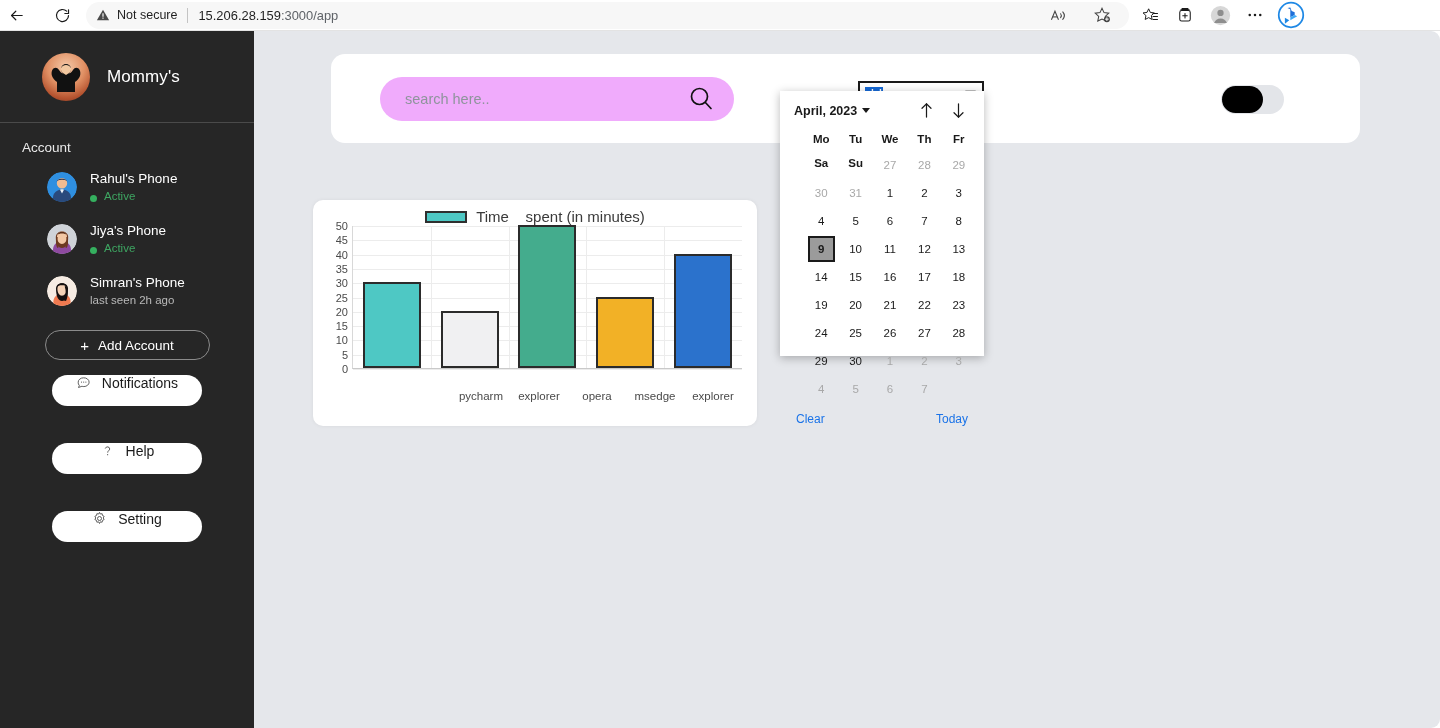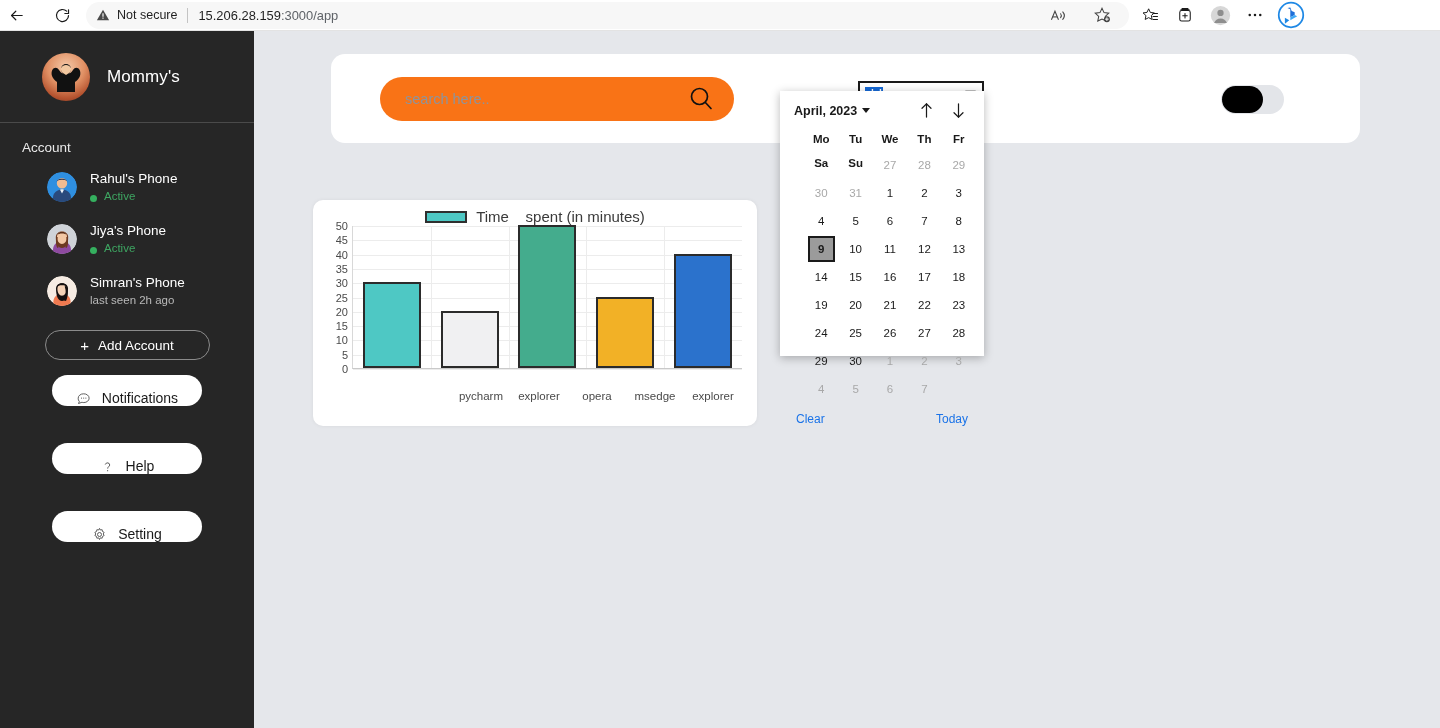--- a/index.html
+++ b/index.html
@@ -59,20 +59,21 @@
     width: 28px; height: 28px; border-radius: 50%;
     display:flex; align-items:center; justify-content:center;
     margin-left: 2px;
   }
 
   
   .app {
     position: absolute; left: 0; top: 31px;
     width: 1440px; height: 697px;
     background: #e5e7eb;
+    border-radius: 9px;
   }
 
   
   .sidebar {
     position: absolute; left: 0; top: 0;
     width: 254px; height: 697px;
     background: #262626;
     color: #ffffff;
   }
   .brand {
@@ -135,21 +136,21 @@
     display: flex; align-items: center; justify-content: center;
     gap: 9px; cursor: pointer;
   }
   .add-account .plus { font-size: 15px; line-height: 1; }
 
   .general-label {
     font-size: 13.5px; color: #e9e9e9;
     padding: 20px 0 0 22px;
   }
   .gen-btn {
-    margin: 0 auto; display: flex; align-items: flex-end; justify-content: center;
+    margin: 0 auto; display: flex; align-items: flex-start; justify-content: center;
     gap: 11px;
     width: 150px; height: 31px;
     background: #ffffff; color: #1a1a1a;
     border: none; border-radius: 16px;
     font-size: 14px; font-family: inherit;
     cursor: pointer;
   }
   .gen-btn.first { margin-top: 15px; }
   .gen-btn.rest { margin-top: 37px; }
   .gen-icon { display: flex; align-items: center; color: #555; }
@@ -159,21 +160,21 @@
 
   .topcard {
     position: absolute; left: 77px; top: 23px;
     width: 1029px; height: 89px;
     background: #ffffff; border-radius: 14px;
     display: flex; align-items: center;
   }
   .searchbox {
     margin-left: 49px;
     width: 354px; height: 44px;
-    background: #f97316; border-radius: 22px;
+    background: #f0abfc; border-radius: 22px;
     display: flex; align-items: center;
     padding: 0 18px 0 25px;
   }
   .searchbox input {
     flex: 1; border: none; outline: none; background: transparent;
     font-family: inherit; font-size: 14.5px; color: #333;
   }
   .searchbox input::placeholder { color: #8e949c; }
   .search-icon { display: flex; color: #111; }
 

